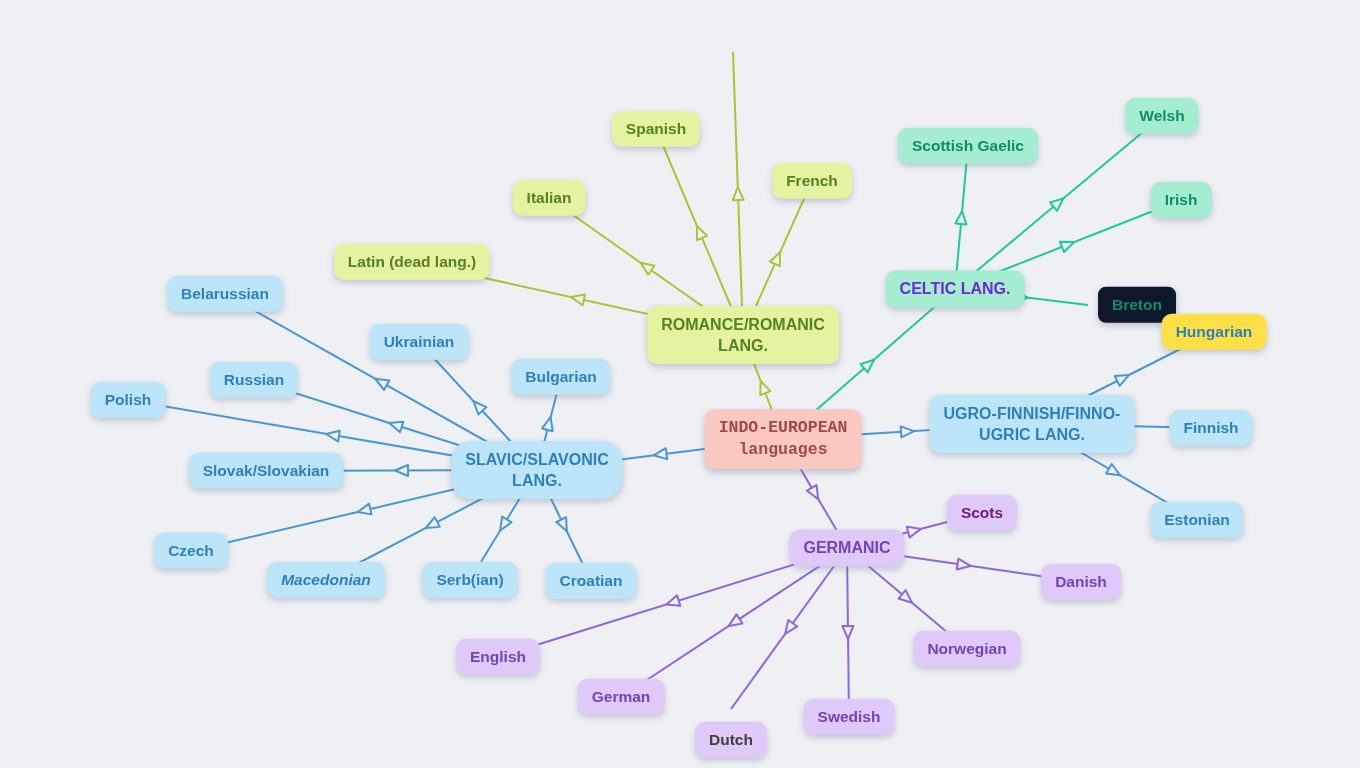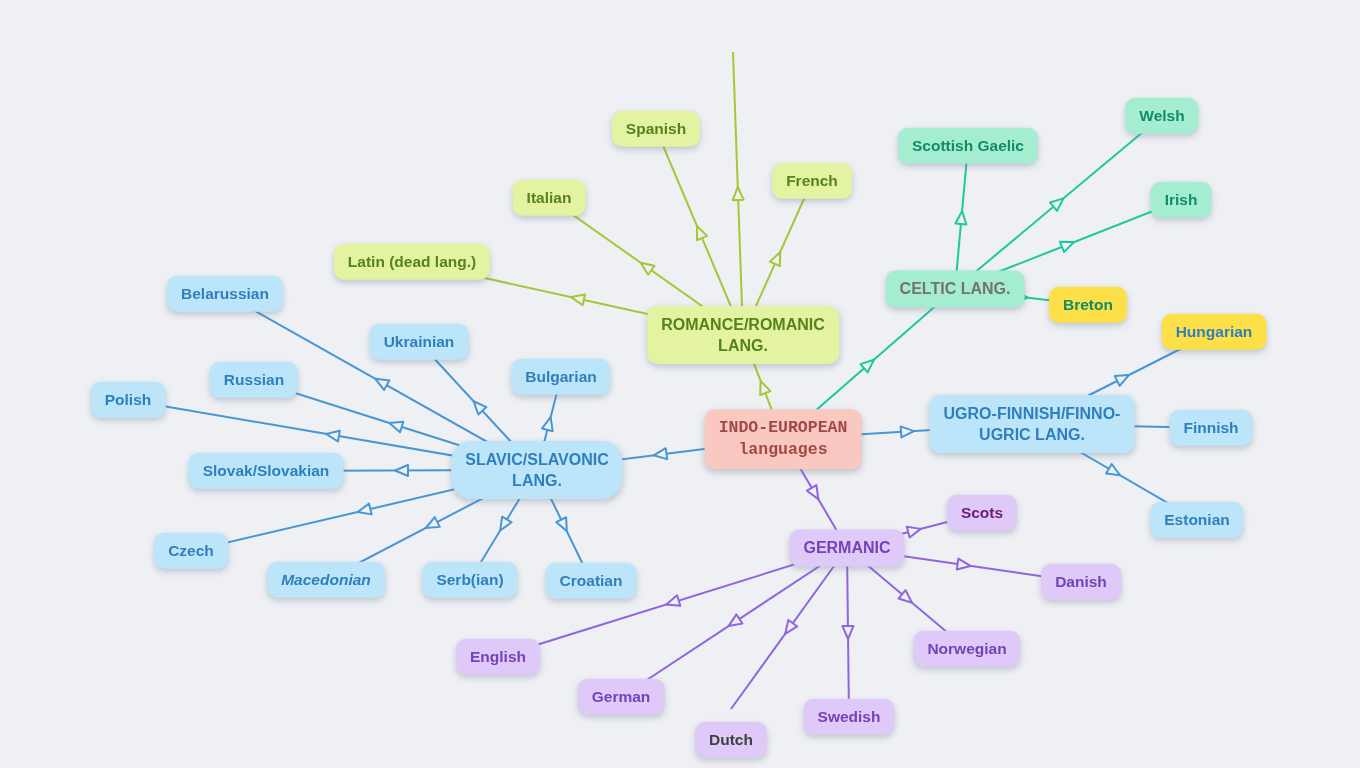--- a/index.html
+++ b/index.html
@@ -174,25 +174,25 @@
     </svg>
 
 <div class="node root" style="left: 783px; top: 439px; background: rgb(249, 200, 192); color: rgb(160, 74, 68);">INDO-EUROPEAN
 languages</div>
     <div class="node branch" style="left: 743px; top: 335px; background: rgb(227, 243, 162); color: rgb(86, 131, 27);">ROMANCE/ROMANIC
 LANG.</div>
     <div class="node leaf" style="left: 656px; top: 129px; background: rgb(227, 243, 162); color: rgb(86, 131, 27);">Spanish</div>
     <div class="node leaf" style="left: 812px; top: 181px; background: rgb(227, 243, 162); color: rgb(86, 131, 27);">French</div>
     <div class="node leaf" style="left: 549px; top: 198px; background: rgb(227, 243, 162); color: rgb(86, 131, 27);">Italian</div>
     <div class="node leaf" style="left: 412px; top: 262px; background: rgb(227, 243, 162); color: rgb(86, 131, 27);">Latin (dead lang.)</div>
-    <div class="node branch" style="left: 955px; top: 289px; background: rgb(165, 237, 208); color: #737373;">CELTIC LANG.</div>
+    <div class="node branch" style="left: 955px; top: 289px; background: rgb(165, 237, 208); color: #6d28d9;">CELTIC LANG.</div>
     <div class="node leaf" style="left: 968px; top: 146px; background: rgb(165, 237, 208); color: rgb(16, 140, 105); text-align: center;">Scottish Gaelic</div>
     <div class="node leaf" style="left: 1162px; top: 116px; background: rgb(165, 237, 208); color: rgb(16, 140, 105);">Welsh</div>
     <div class="node leaf" style="left: 1181px; top: 200px; background: rgb(165, 237, 208); color: rgb(16, 140, 105);">Irish</div>
-    <div class="node leaf" style="left: 1088px; top: 305px; background: #fde047; color: rgb(16, 140, 105);">Breton</div>
+    <div class="node leaf" style="left: 1137px; top: 305px; background: #0f172a; color: rgb(16, 140, 105); border-radius: 8px;">Breton</div>
     <div class="node branch" style="left: 1032px; top: 424px; background: rgb(189, 229, 250); color: rgb(47, 128, 186);">UGRO-FINNISH/FINNO-
 UGRIC LANG.</div>
     <div class="node leaf" style="left: 1214px; top: 332px; background: #fde047; color: rgb(47, 128, 186);">Hungarian</div>
     <div class="node leaf" style="left: 1211px; top: 428px; background: rgb(189, 229, 250); color: rgb(47, 128, 186);">Finnish</div>
     <div class="node leaf" style="left: 1197px; top: 520px; background: rgb(189, 229, 250); color: rgb(47, 128, 186);">Estonian</div>
     <div class="node branch" style="left: 537px; top: 470px; background: rgb(189, 229, 250); color: rgb(47, 128, 186); border-radius: 20px;">SLAVIC/SLAVONIC
 LANG.</div>
     <div class="node leaf" style="left: 225px; top: 294px; background: rgb(189, 229, 250); color: rgb(47, 128, 186);">Belarussian</div>
     <div class="node leaf" style="left: 419px; top: 342px; background: rgb(189, 229, 250); color: rgb(47, 128, 186);">Ukrainian</div>
     <div class="node leaf" style="left: 254px; top: 380px; background: rgb(189, 229, 250); color: rgb(47, 128, 186);">Russian</div>

